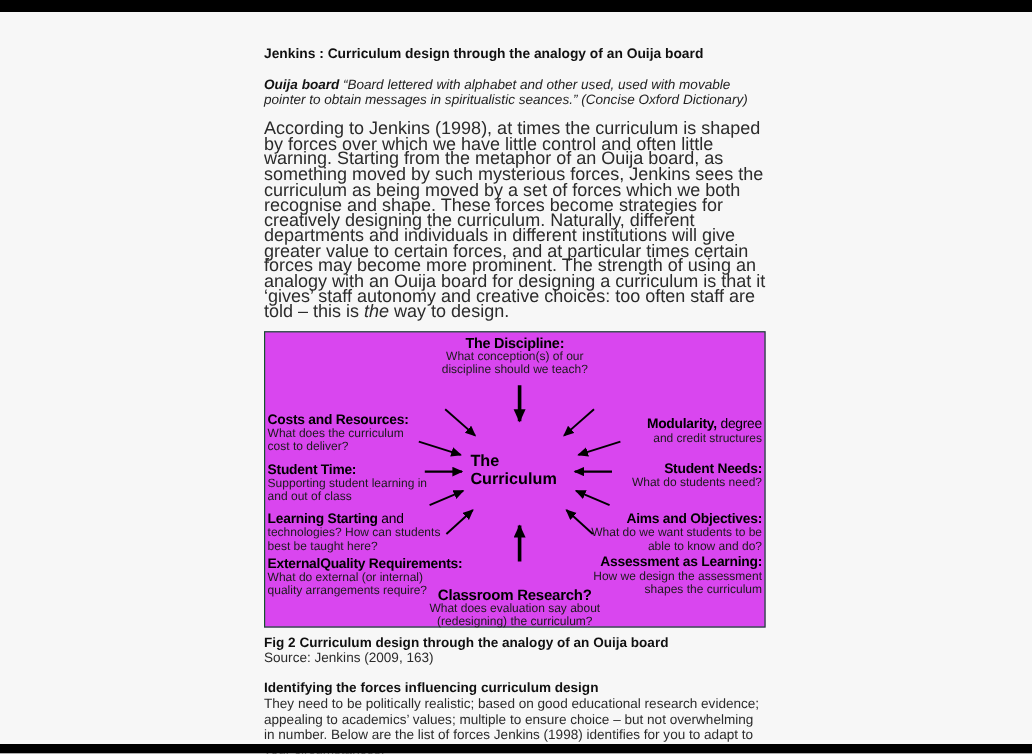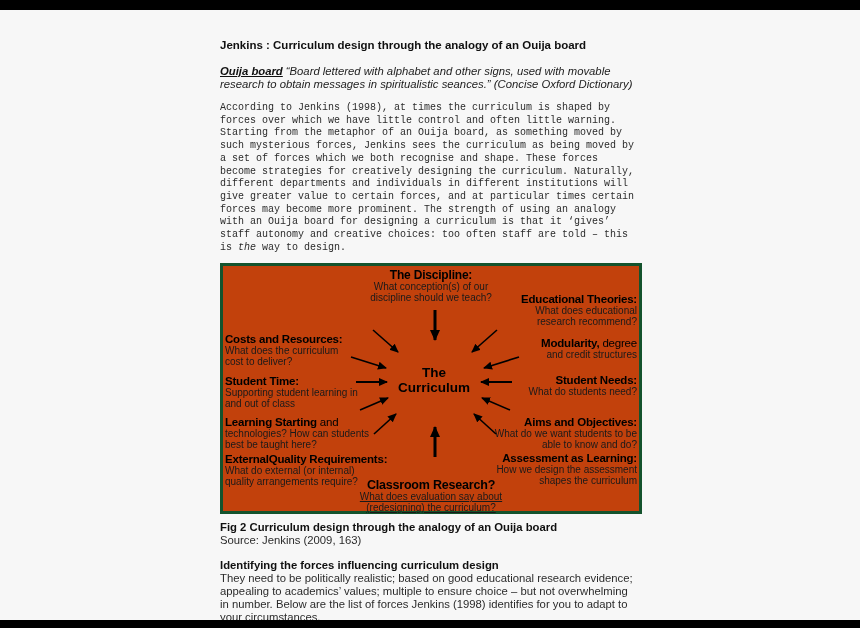--- a/index.html
+++ b/index.html
@@ -9,62 +9,62 @@
     font-family:"Liberation Sans", sans-serif;
   }
   .bar { position:absolute; left:0; width:860px; background:#000; }
   .bar-top { top:0; height:10px; }
   .bar-bottom { bottom:0; height:8px; }
 
   .content { position:absolute; left:220px; top:8px; width:418px; }
 
   .doc-title { font-size:11.5px; font-weight:bold; color:#101010; margin:31px 0 0 0; }
   .quote { font-style:italic; font-size:11.3px; line-height:13px; margin:14px 0 0 0; color:#222; }
-  .quote .term { font-weight:bold; margin-right:3px; color:#111;text-decoration:underline; }
-  .body-para { font-size:10px; line-height:12.7px; margin:11px 0 0 0; color:#2b2b2b;font-family:Liberation Mono, monospace; }
+  .quote .term { font-weight:bold; margin-right:3px; color:#111; }
+  .body-para { font-size:15px; line-height:12.7px; margin:11px 0 0 0; color:#2b2b2b; }
 
   .diagram {
     position:relative; margin-top:9px; width:416px; height:245px;
-    background:#c2410c; border:3px solid #14532d;
+    background:#d946ef; border:1px solid #14532d;
   }
   .d-item { position:absolute; }
   .d-left  { left:2px; text-align:left; }
   .d-right { right:2px; text-align:right; }
   .d-title { font-size:11.5px; font-weight:bold; line-height:12px; color:#000; letter-spacing:-0.2px; white-space:nowrap; }
   .d-title .d-reg { font-weight:normal; }
   .d-desc { font-size:10px; line-height:10.5px; color:#1a1a1a; margin-top:1px; }
   .d-right .d-desc { margin-left:auto; }
   .d-top { left:0; right:0; top:3px; text-align:center; }
   .d-top .d-title { font-size:12px; }
   .d-top .d-desc { width:132px; margin:1px auto 0; }
   .d-bottom { left:0; right:0; top:213px; text-align:center; }
   .d-bottom .d-title { font-size:12.5px; }
-  .d-bottom .d-desc { width:172px; margin:1px auto 0;text-decoration:underline; }
+  .d-bottom .d-desc { width:172px; margin:1px auto 0; }
   .d-center {
-    position:absolute; left:171px; top:99px; width:80px; text-align:center;
+    position:absolute; left:171px; top:99px; width:80px; 
     font-weight:bold; font-size:13.5px; line-height:15px; color:#000;
   }
   .arrows { position:absolute; left:120px; top:40px; }
   .arrows line { stroke:#000; }
 
   .fig-caption { font-size:11.3px; font-weight:bold; color:#101010; margin-top:7px; }
   .fig-source  { font-size:11.3px; color:#2b2b2b; margin-top:1px; }
   .sec-heading { font-size:11.3px; font-weight:bold; color:#101010; margin-top:13px; }
   .sec-body    { font-size:11.3px; line-height:12.7px; color:#2b2b2b; margin-top:1px; }
 </style>
 </head>
 <body>
 
 <div class="bar bar-top"></div>
 
 <div class="content">
 
   <div class="doc-title">Jenkins : Curriculum design through the analogy of an Ouija board</div>
 
-  <p class="quote"><span class="term">Ouija board</span><span>“Board lettered with alphabet and other signs, used with movable research to obtain messages in spiritualistic seances.” (Concise Oxford Dictionary)</span></p>
+  <p class="quote"><span class="term">Ouija board</span><span>“Board lettered with alphabet and other used, used with movable pointer to obtain messages in spiritualistic seances.” (Concise Oxford Dictionary)</span></p>
 
   <p class="body-para"><span>According to Jenkins (1998), at times the curriculum is shaped by forces over which we have little control and often little warning.  Starting from the metaphor of an Ouija board, as something moved by such mysterious forces, Jenkins sees the curriculum as being moved by a set of forces which we both recognise and shape.  These forces become strategies for creatively designing the curriculum.  Naturally, different departments and individuals in different institutions will give greater value to certain forces, and at particular times certain forces may become more prominent.  The strength of using an analogy with an Ouija board for designing a curriculum is that it ‘gives’ staff autonomy and creative choices: too often staff are told – this is </span><i>the</i><span> way to design.</span></p>
 
   <div class="diagram">
 
     <div class="d-item d-top">
       <div class="d-title">The Discipline:</div>
       <div class="d-desc">What conception(s) of our discipline should we teach?</div>
     </div>
 
@@ -78,24 +78,20 @@
     </div>
     <div class="d-item d-left" style="top:150px">
       <div class="d-title"><b>Learning Starting</b><span class="d-reg"> and</span></div>
       <div class="d-desc" style="width:165px">technologies? How can students best be taught here?</div>
     </div>
     <div class="d-item d-left" style="top:187px">
       <div class="d-title"><b>ExternalQuality Requirements:</b></div>
       <div class="d-desc" style="width:152px">What do external (or internal) quality arrangements require?</div>
     </div>
 
-    <div class="d-item d-right" style="top:27px">
-      <div class="d-title"><b>Educational Theories:</b></div>
-      <div class="d-desc" style="width:125px">What does educational research recommend?</div>
-    </div>
     <div class="d-item d-right" style="top:71px">
       <div class="d-title"><b>Modularity,</b><span class="d-reg"> degree</span></div>
       <div class="d-desc">and credit structures</div>
     </div>
     <div class="d-item d-right" style="top:108px">
       <div class="d-title"><b>Student Needs:</b></div>
       <div class="d-desc">What do students need?</div>
     </div>
     <div class="d-item d-right" style="top:186px">
       <div class="d-title"><b>Assessment as Learning:</b></div>

